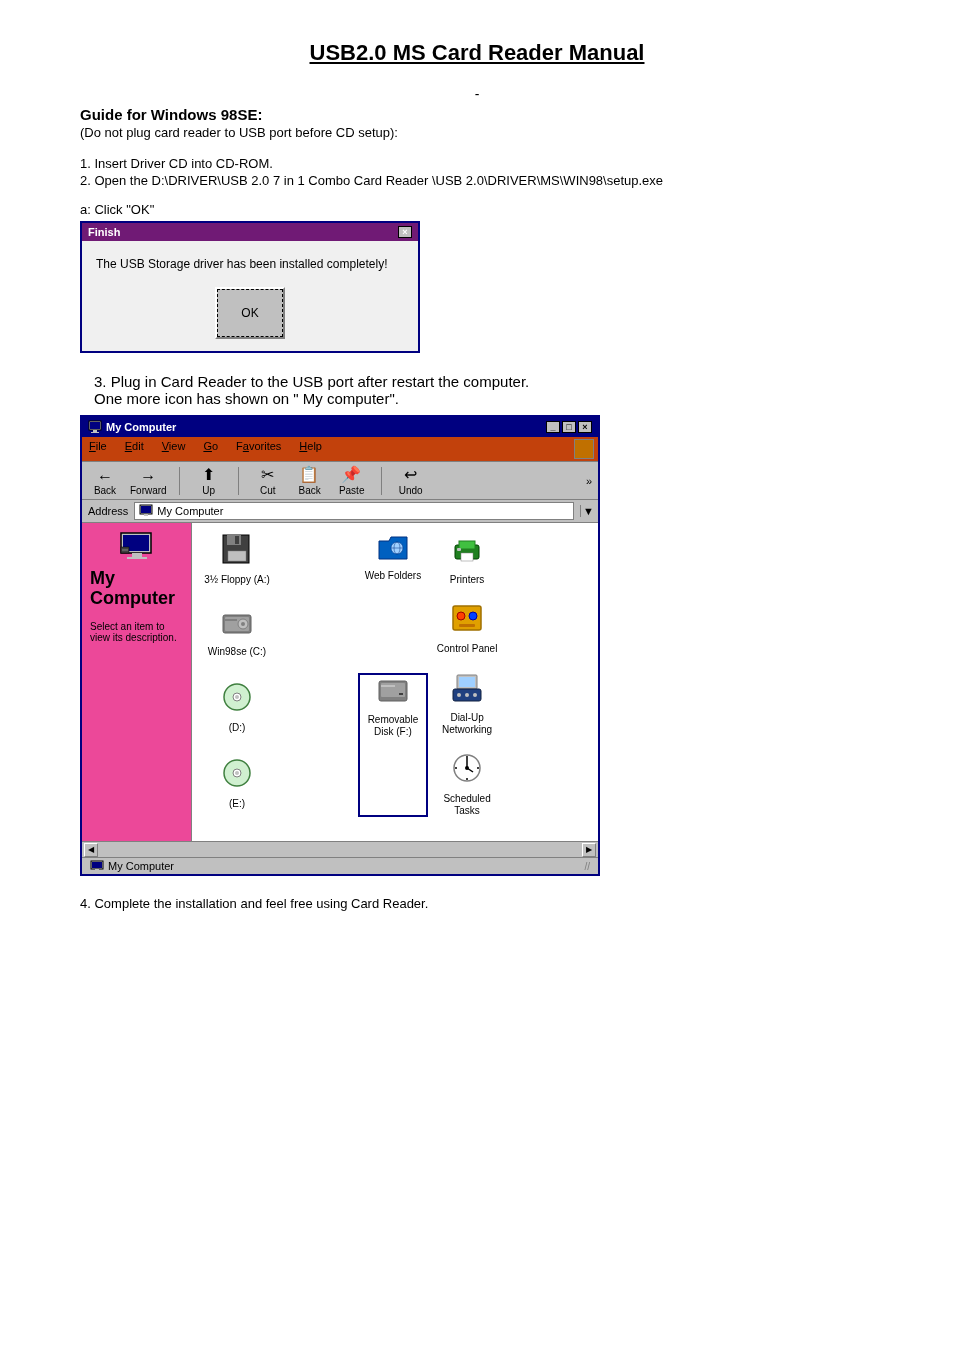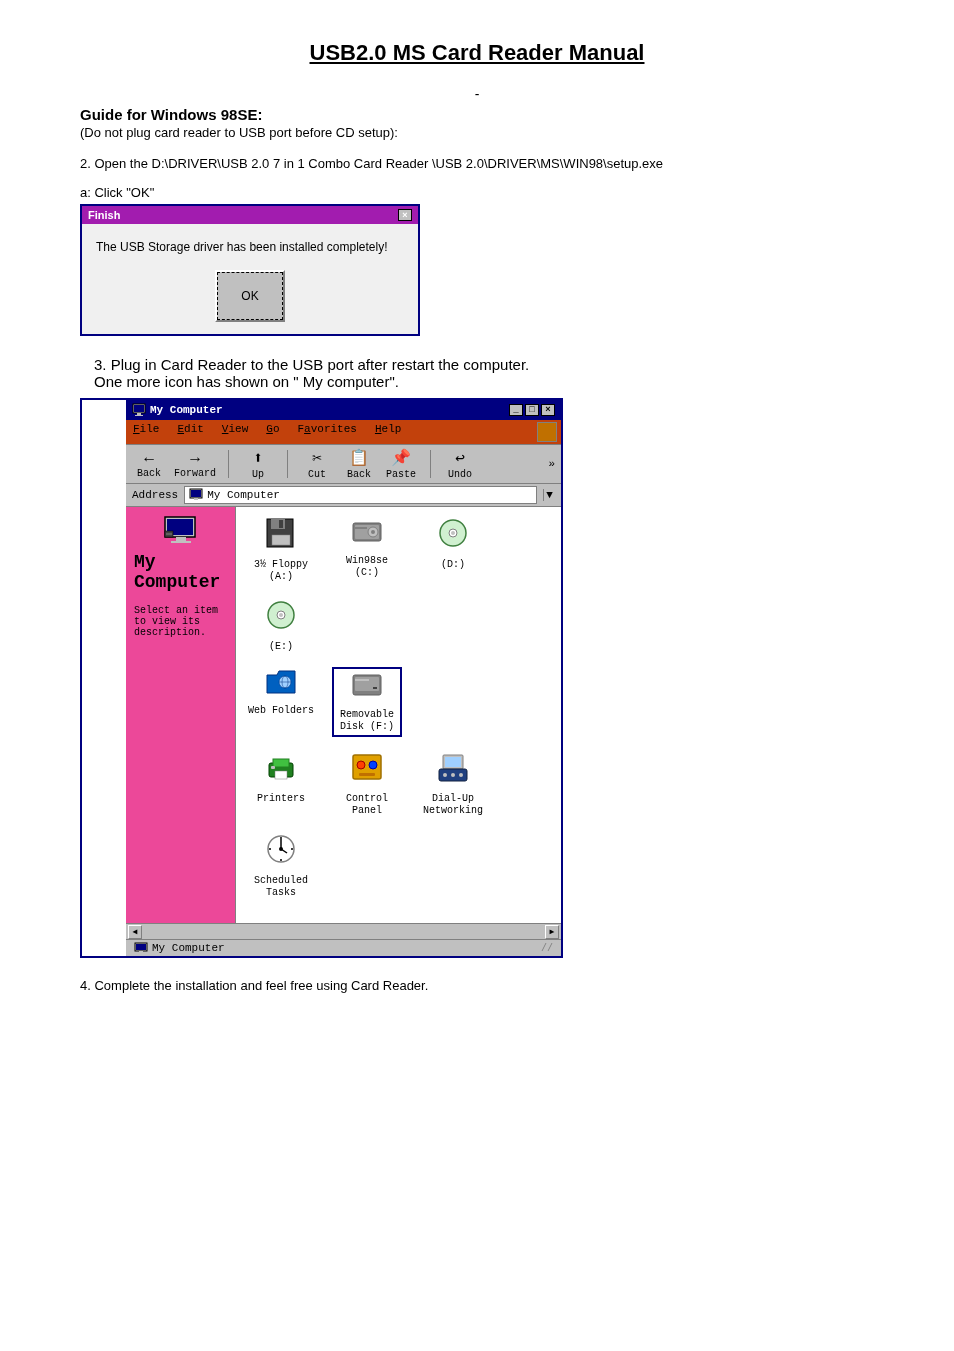--- a/index.html
+++ b/index.html
@@ -43,21 +43,21 @@
 
     
     .dialog-box {
       border: 2px solid #000080;
       width: 340px;
       margin-bottom: 20px;
       font-family: 'MS Sans Serif', Arial, sans-serif;
       font-size: 11px;
     }
     .dialog-titlebar {
-      background: #a21caf;
+      background: #701a75;
       color: #fff;
       padding: 3px 6px;
       display: flex;
       justify-content: space-between;
       align-items: center;
       font-size: 11px;
       font-weight: bold;
     }
     .dialog-titlebar-buttons {
       display: flex;
@@ -102,25 +102,24 @@
     
     .step3-text {
       font-size: 15px;
       margin-bottom: 8px;
       padding-left: 14px;
     }
 
     
     .mycomp-window {
       border: 2px solid #000080;
-      width: 483px;
-      font-family: Liberation Mono, monospace;
+      width: 520px;
+      font-family: Liberation Sans, sans-serif;
       font-size: 11px;
       margin-bottom: 20px;
-      padding-left: 44px;
     }
     .mycomp-titlebar {
       background: #000080;
       color: #fff;
       padding: 3px 6px;
       display: flex;
       justify-content: space-between;
       align-items: center;
       font-size: 11px;
       font-weight: bold;
@@ -245,21 +244,21 @@
     }
     .sidebar-desc {
       font-size: 10px;
       color: #000;
       margin-top: 12px;
     }
     .mycomp-main {
       flex: 1;
       padding: 10px;
       display: flex;
-      flex-direction: column;
+      flex-direction: row;
     }
     .icon-row {
       display: flex;
       gap: 16px;
       margin-bottom: 14px;
       flex-wrap: wrap;
     }
     .file-icon {
       display: flex;
       flex-direction: column;
@@ -338,20 +337,21 @@
 <body>
 
 <h1 class="page-title">USB2.0 MS Card Reader Manual</h1>
 
 <div class="dash-separator">-</div>
 
 <div class="section-title">Guide for Windows 98SE:</div>
 <div class="subtitle">(Do not plug card reader to USB port before CD setup):</div>
 
 <div class="steps">
+  <div class="step-line">1. Insert Driver CD into CD-ROM.</div>
   <div class="step-line">2. Open the D:\DRIVER\USB 2.0 7 in 1 Combo Card Reader \USB 2.0\DRIVER\MS\WIN98\setup.exe</div>
 </div>
 
 <div class="click-label">a: Click "OK"</div>
 
 <div class="dialog-box">
   <div class="dialog-titlebar">
     <span>Finish</span>
     <div class="dialog-titlebar-buttons">
       <div class="dialog-titlebar-btn">×</div>

